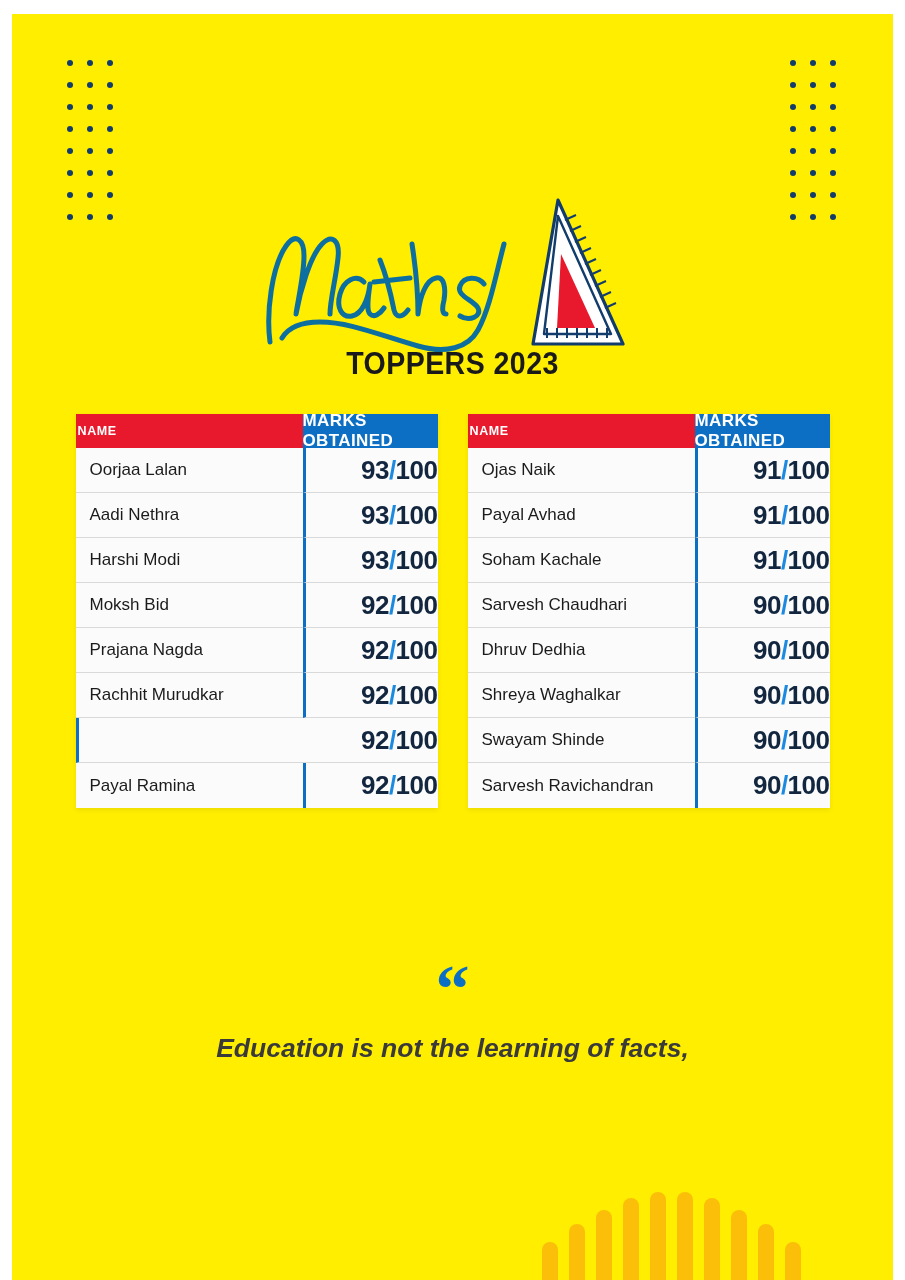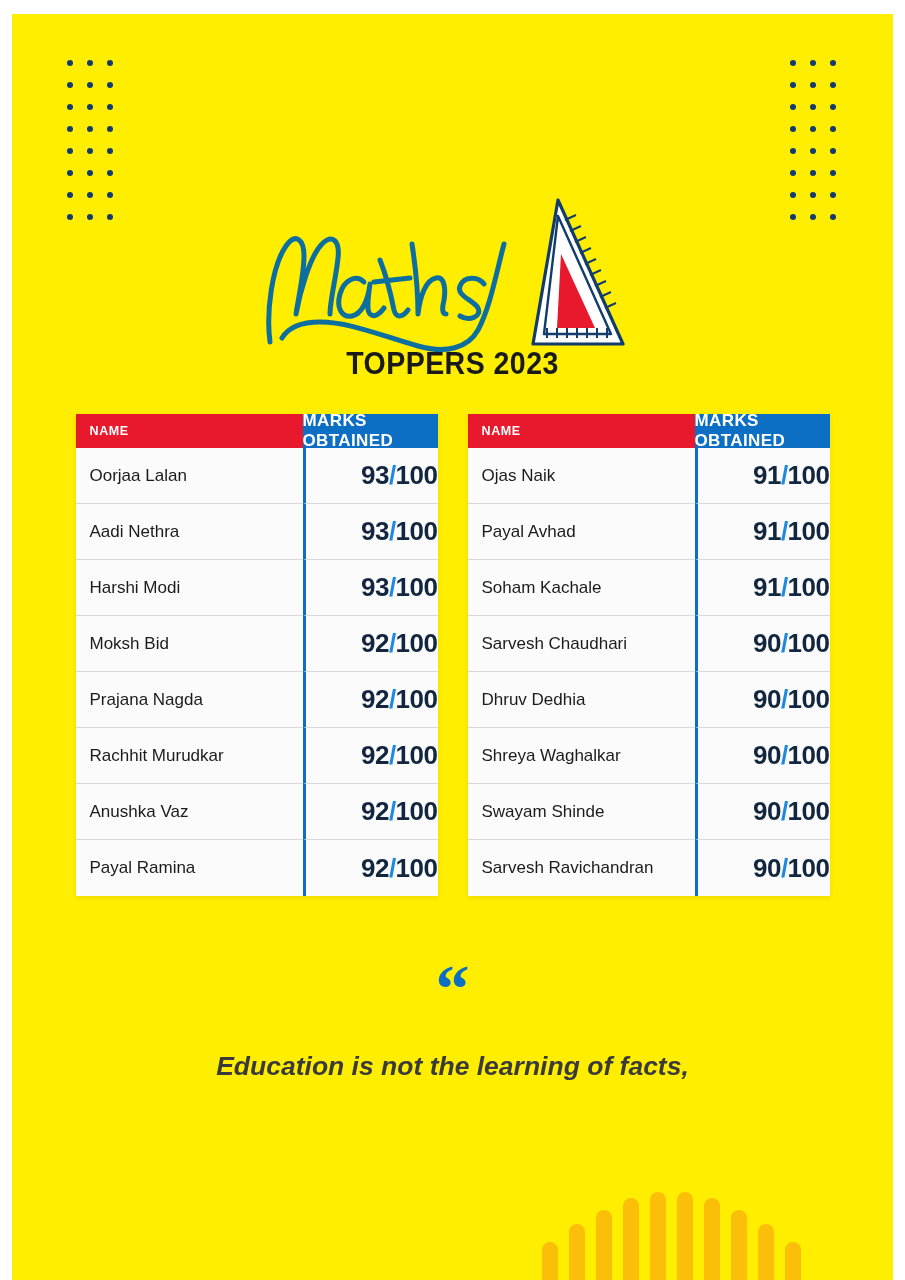--- a/index.html
+++ b/index.html
@@ -89,36 +89,36 @@
   }
   .th-name {
     flex: 0 0 227px;
     background: #e8192c;
     color: #ffffff;
     font-size: 12.5px;
     font-weight: bold;
     letter-spacing: 0.6px;
     display: flex;
     align-items: center;
-    padding-left: 14px;
+    padding-left: 2px;
   }
   .th-marks {
     flex: 1;
     background: #0d6fc4;
     color: #ffffff;
     font-size: 17px;
     font-weight: bold;
     letter-spacing: 0.4px;
     display: flex;
     align-items: center;
     justify-content: center;
   }
   .trow {
     display: flex;
-    height: 56px;
+    height: 45px;
     background: #6d28d9;
   }
   .td-name {
     flex: 0 0 227px;
     display: flex;
     align-items: center;
     padding-left: 14px;
     font-size: 17px;
     color: #1b1b1b;
     background: #fbfbfb;
@@ -151,21 +151,21 @@
     text-align: center;
   }
   #quote-mark {
     font-family: "Liberation Serif", serif;
     font-size: 68px;
     line-height: 40px;
     color: #0d6fc4;
     font-weight: bold;
   }
   #quote-text {
-    margin-top: 38px;
+    margin-top: 20px;
     font-family: "Liberation Sans", sans-serif;
     font-style: italic;
     font-weight: bold;
     font-size: 26.5px;
     line-height: 38px;
     color: #3a3a3a;
   }
 
   
   #bottom-bars {
@@ -339,21 +339,20 @@
       </div>
       <div class="trow">
         <div class="td-name">Rachhit Murudkar</div>
         <div class="td-marks">
             <span>92</span>
             <span class="slash">/</span>
             <span class="mk-den">100</span>
           </div>
       </div>
       <div class="trow">
-        <div class="td-name">Anushka Vaz</div>
         <div class="td-marks">
             <span>92</span>
             <span class="slash">/</span>
             <span class="mk-den">100</span>
           </div>
       </div>
       <div class="trow">
         <div class="td-name">Payal Ramina</div>
         <div class="td-marks">
             <span>92</span>

